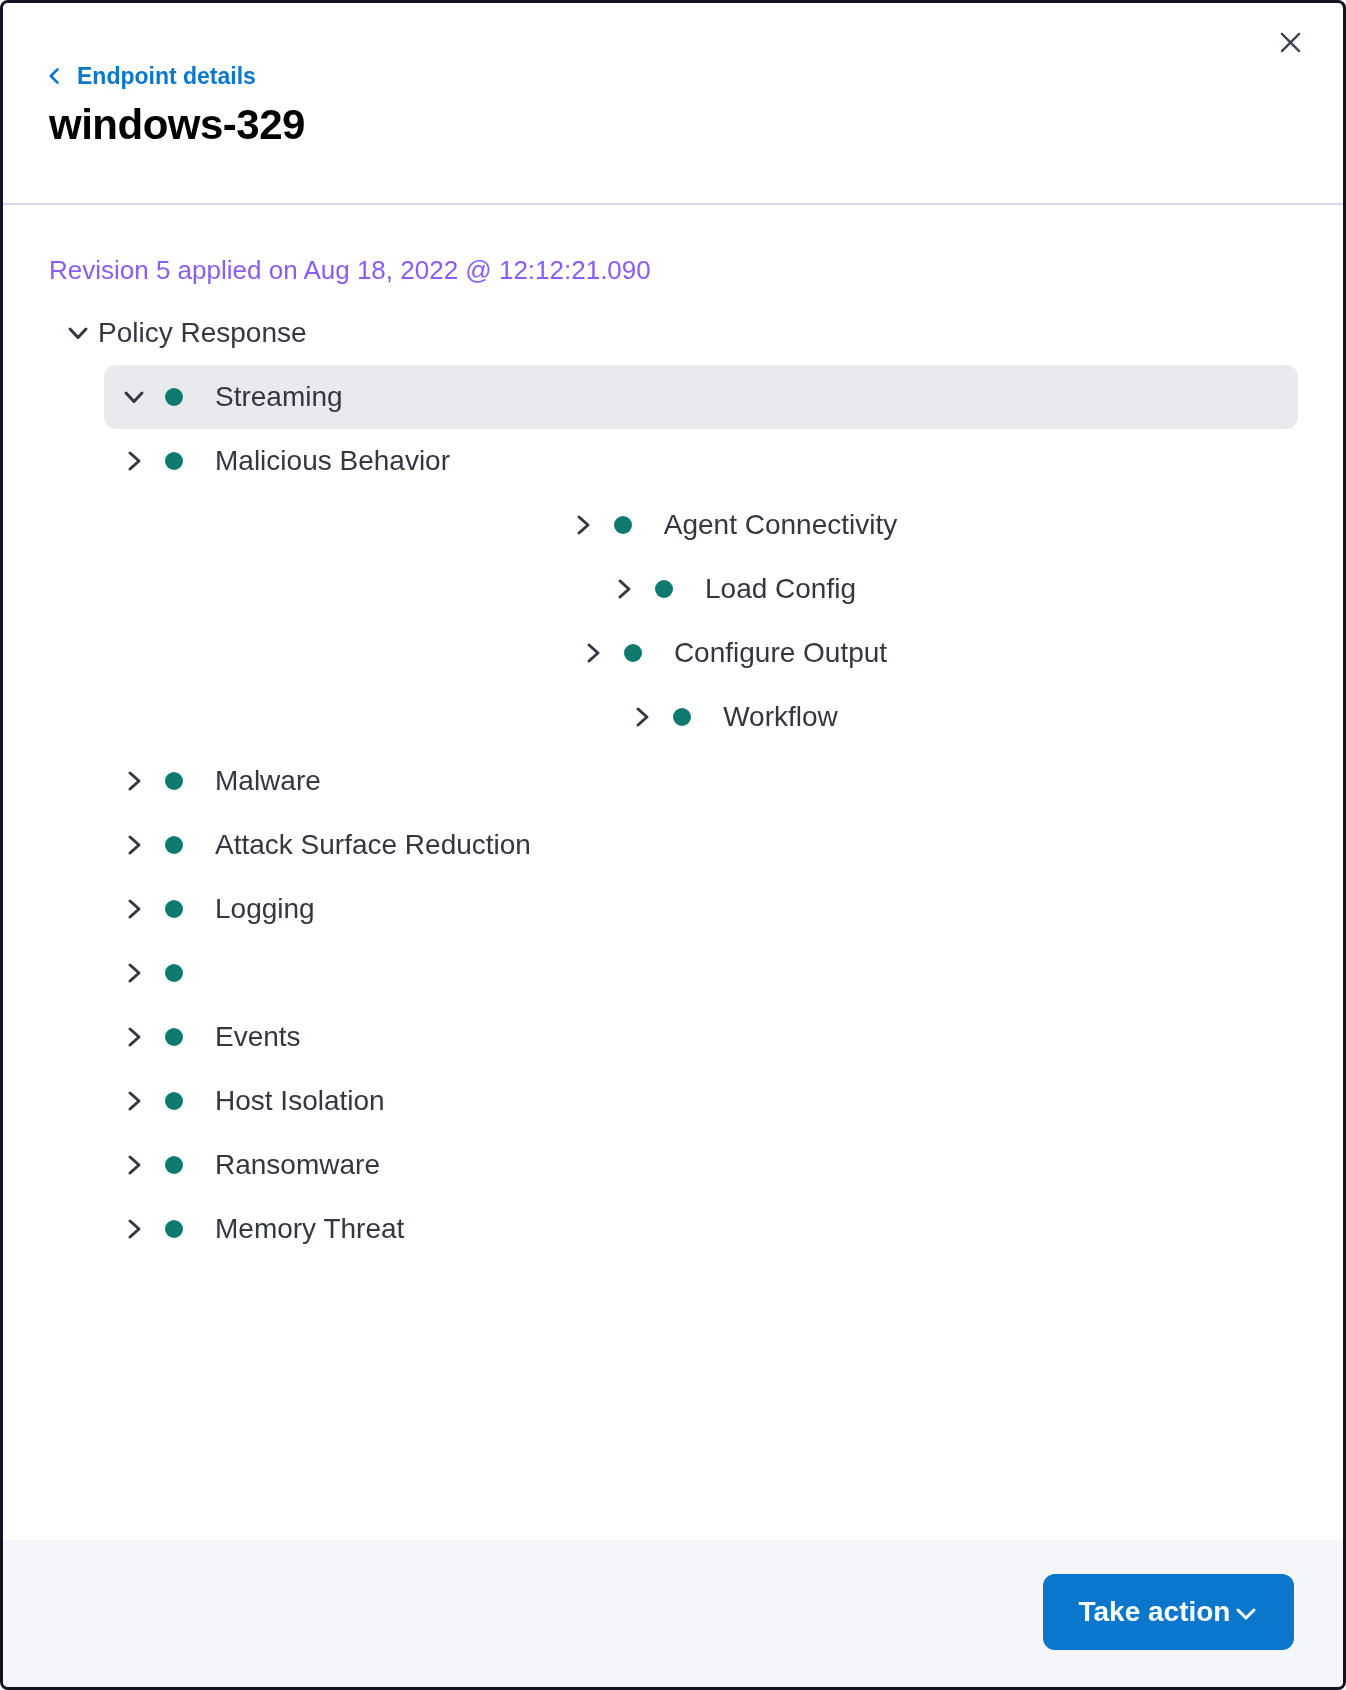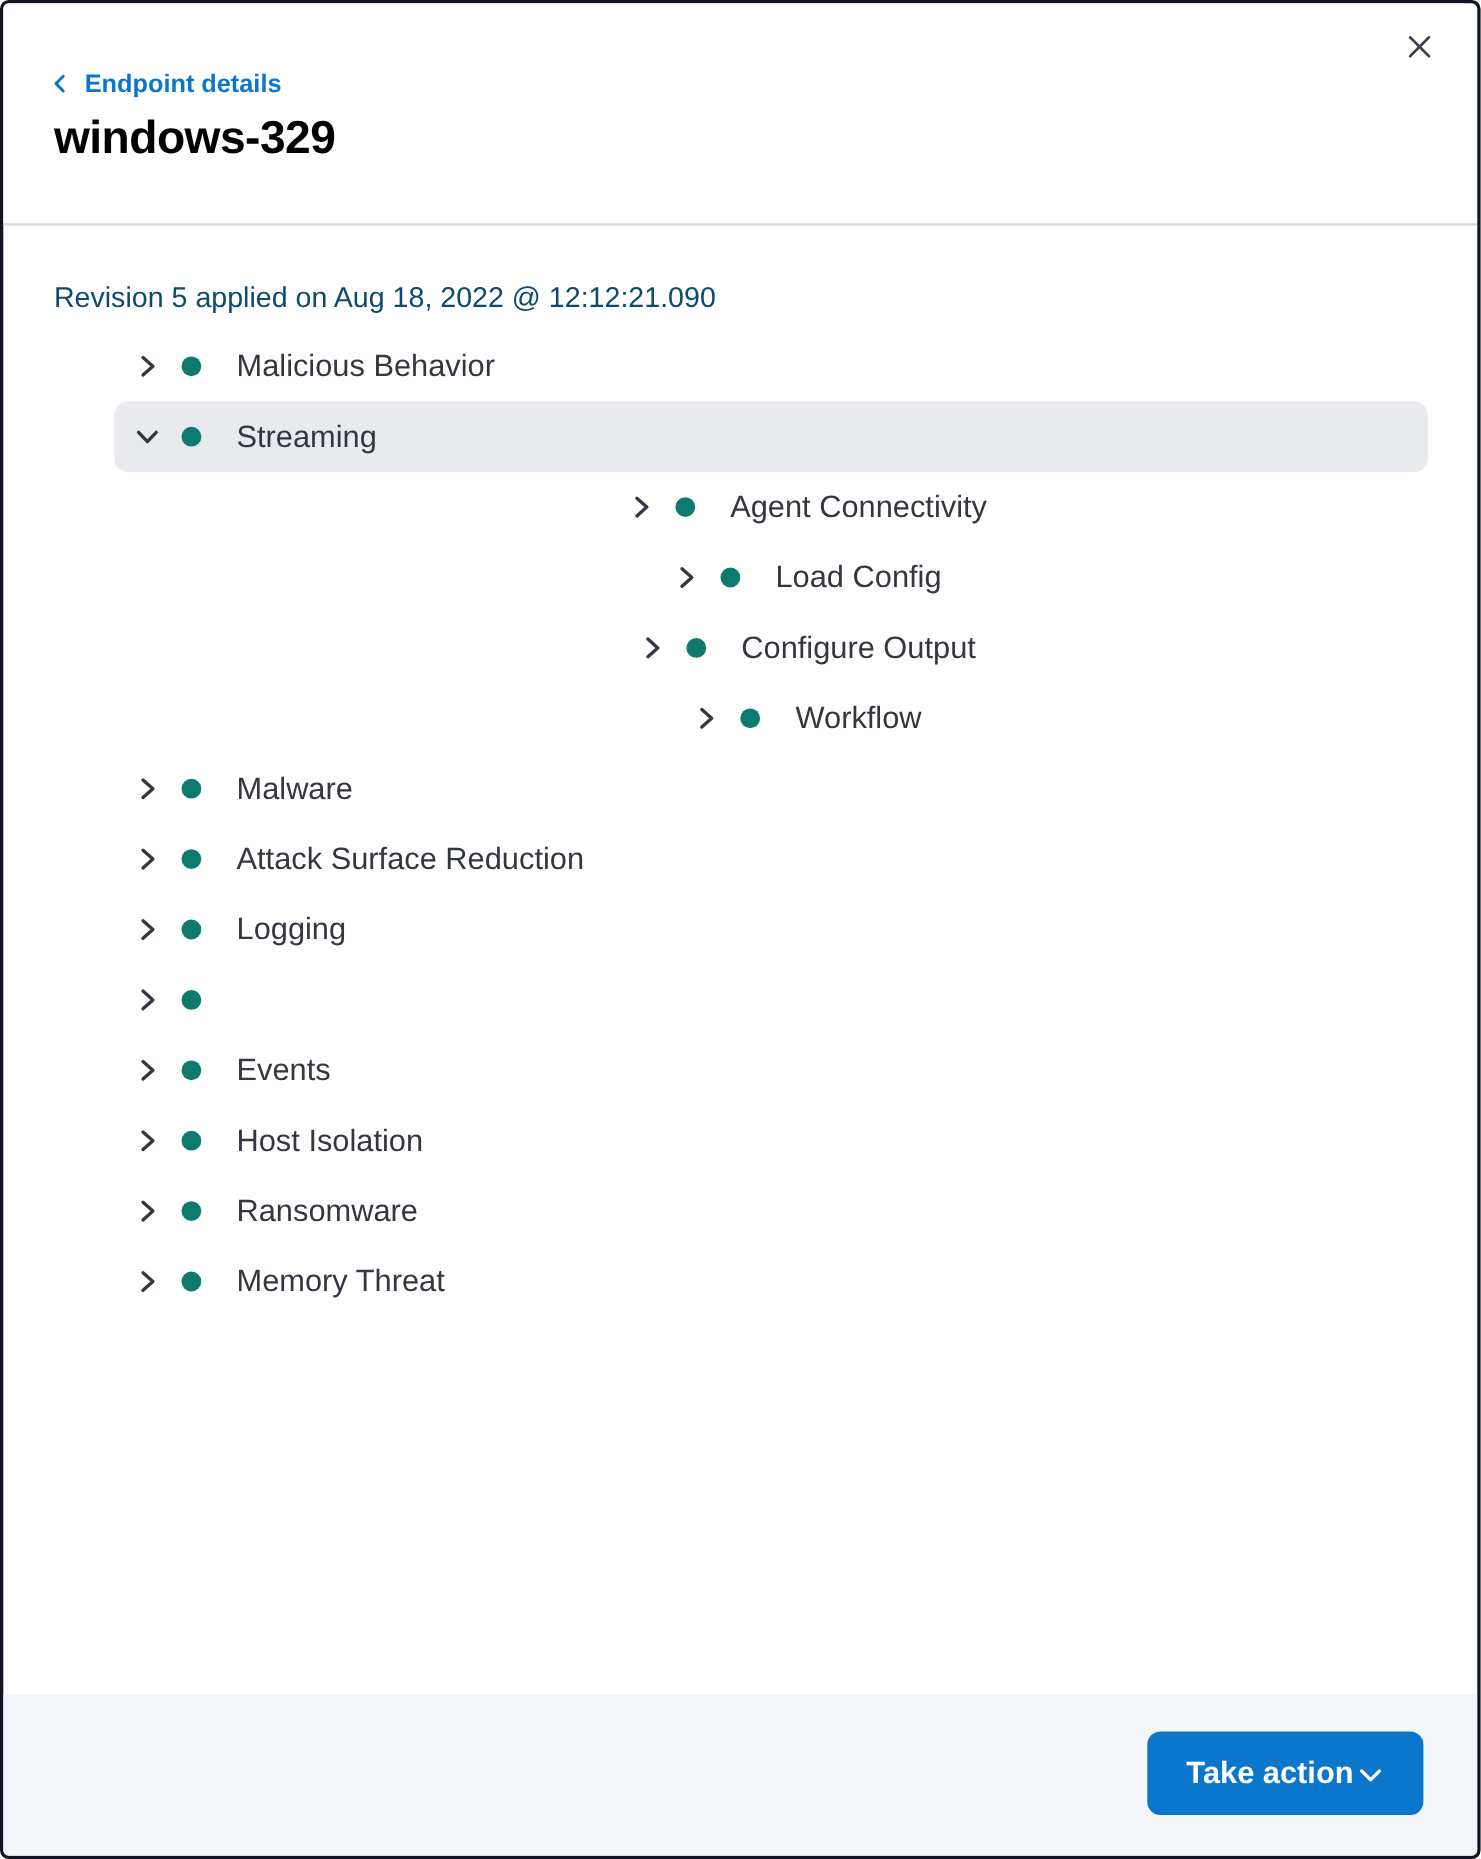--- a/index.html
+++ b/index.html
@@ -21,21 +21,21 @@
     color:#000000; letter-spacing:-0.5px; line-height:56px;
   }
   .close-btn{
     position:absolute; top:18px; right:18px; width:46px; height:46px;
     background:none; border:none; cursor:pointer; display:flex; align-items:center; justify-content:center;
   }
   .divider{ position:absolute; top:200px; left:0; right:0; height:2px; background:#d3dae6; }
 
   
   main{ position:absolute; top:202px; left:0; right:0; bottom:147px; overflow:hidden; }
-  .revision{ margin:48px 0 0 46px; font-size:26px; line-height:34px; color:#0c4a6e; }
+  .revision{ margin:48px 0 0 46px; font-size:26px; line-height:34px; color:#8b5cf6; }
 
   .tree{ margin-top:14px; }
   .tree-row{
     display:flex; align-items:center; height:64px; cursor:pointer;
     color:#343741; font-size:28px;
   }
   .tree-row .label{ color:#343741; font-size:28px; line-height:36px; }
   .root-row{ margin-left:63px; }
   .root-row .label{ margin-left:8px; }
   .item-row{ margin-left:101px; width:1194px; border-radius:12px; }
@@ -85,39 +85,47 @@
     </button>
   </header>
 
   <div class="divider"></div>
 
   <main>
     <p class="revision">Revision 5 applied on Aug 18, 2022 @ 12:12:21.090</p>
 
     <div class="tree">
 
+      <div class="tree-row root-row">
+        <span class="chev">
+          <svg width="24" height="24" viewBox="0 0 24 24" fill="none">
+              <polyline points="4,8 12,16.5 20,8" stroke="#343741" stroke-width="3" stroke-linecap="round" stroke-linejoin="round"></polyline>
+            </svg>
+        </span>
+        <span class="label">Policy Response</span>
+      </div>
+
+      <div class="tree-row item-row lvl1 selected">
+        <span class="chev">
+          <svg width="24" height="24" viewBox="0 0 24 24" fill="none">
+              <polyline points="4,8 12,16.5 20,8" stroke="#343741" stroke-width="3" stroke-linecap="round" stroke-linejoin="round"></polyline>
+            </svg>
+        </span>
+        <span class="dot"></span>
+        <span class="label">Streaming</span>
+      </div>
 
       <div class="tree-row item-row lvl1">
         <span class="chev">
           <svg width="24" height="24" viewBox="0 0 24 24" fill="none">
               <polyline points="8,4 17,12 8,20" stroke="#343741" stroke-width="3" stroke-linecap="round" stroke-linejoin="round"></polyline>
             </svg>
         </span>
         <span class="dot"></span>
         <span class="label">Malicious Behavior</span>
-      </div>
-
-      <div class="tree-row item-row lvl1 selected">
-        <span class="chev">
-          <svg width="24" height="24" viewBox="0 0 24 24" fill="none">
-              <polyline points="4,8 12,16.5 20,8" stroke="#343741" stroke-width="3" stroke-linecap="round" stroke-linejoin="round"></polyline>
-            </svg>
-        </span>
-        <span class="dot"></span>
-        <span class="label">Streaming</span>
       </div>
 
       <div class="tree-row item-row lvl2">
         <span class="chev">
           <svg width="24" height="24" viewBox="0 0 24 24" fill="none">
               <polyline points="8,4 17,12 8,20" stroke="#343741" stroke-width="3" stroke-linecap="round" stroke-linejoin="round"></polyline>
             </svg>
         </span>
         <span class="dot"></span>
         <span class="label">Agent Connectivity</span>

